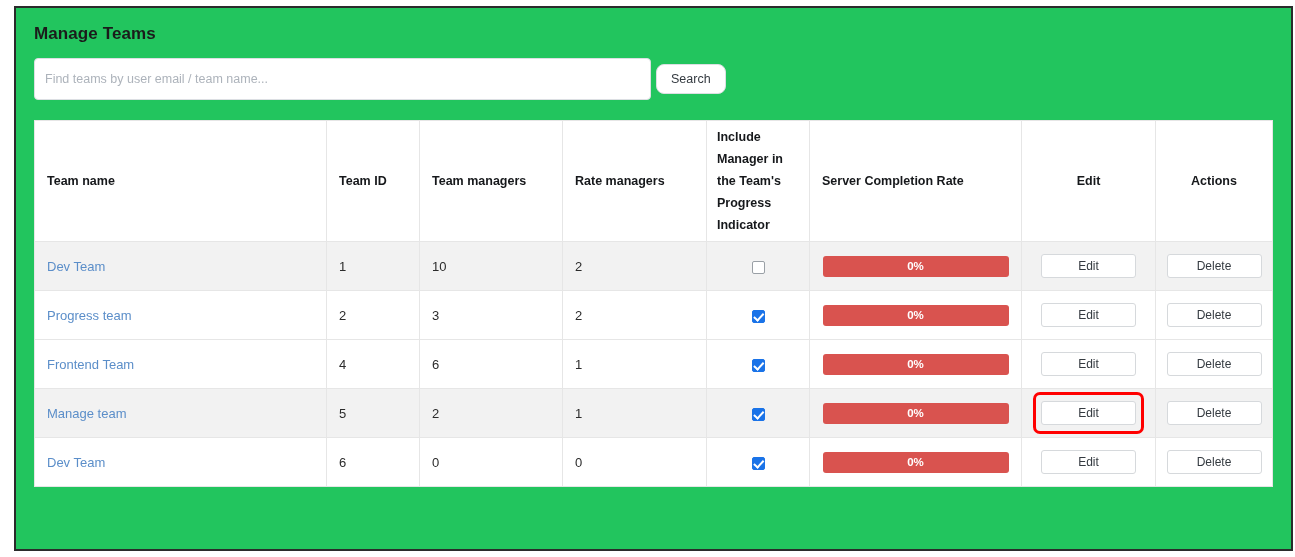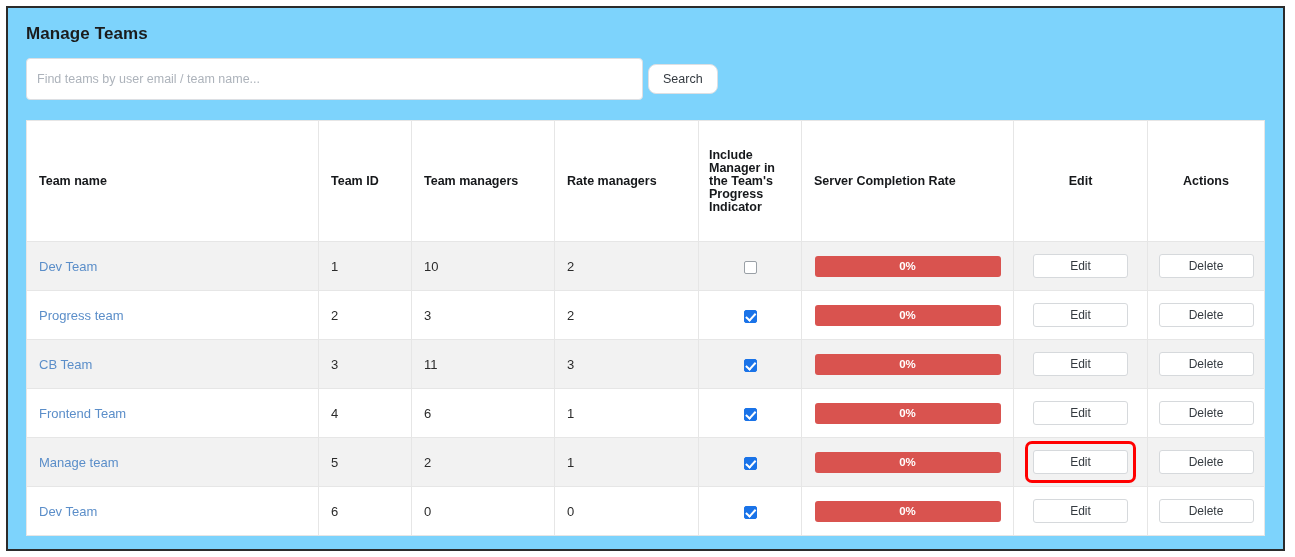--- a/index.html
+++ b/index.html
@@ -11,27 +11,27 @@
     width: 1295px;
     height: 557px;
     overflow: hidden;
     font-family: "Liberation Sans", sans-serif;
     color: #212529;
   }
 
   
   .window-frame {
     position: absolute;
-    left: 6px;
+    left: 14px;
     top: 6px;
     width: 1279px;
     height: 545px;
     box-sizing: border-box;
     border: 2px solid #2b2b2b;
-    background: #7dd3fc;
+    background: #22c55e;
     overflow: hidden;
     padding-left: 29px;
   }
 
   .page-inner {
     position: absolute;
     left: 0;
     top: 0;
     width: 1275px;
   }
@@ -103,21 +103,21 @@
   thead th {
     background: #ffffff;
     font-weight: bold;
     font-size: 12.5px;
     color: #16181b;
     height: 120px;
     padding: 0 12px;
     text-align: left;
   }
   th.th-center { text-align: center; }
-  th.th-narrow-wrap { padding: 0 10px; line-height: 13px; }
+  th.th-narrow-wrap { padding: 0 10px; line-height: 22px; }
 
   
   .col-name      { width: 292px; }
   .col-id        { width: 93px;  }
   .col-members   { width: 143px; }
   .col-managers  { width: 144px; }
   .col-include   { width: 103px; }
   .col-rate      { width: 212px; }
   .col-edit      { width: 134px; }
   .col-actions   { width: 117px; }
@@ -281,34 +281,20 @@
               <td>2</td>
               <td class="cell-center"><span class="chk checked"></span></td>
               <td class="cell-center">
                 <div class="progress-outer" style="background: rgb(217, 83, 79);">
                   <span class="progress-label">0%</span>
                 </div>
               </td>
               <td class="cell-center"><span class="btn-holder"><button class="row-btn">Edit</button></span></td>
               <td class="cell-center"><button class="row-btn">Delete</button></td>
             </tr>
-            <tr class="odd">
-              <td><a class="team-link">CB Team</a></td>
-              <td>3</td>
-              <td>11</td>
-              <td>3</td>
-              <td class="cell-center"><span class="chk checked"></span></td>
-              <td class="cell-center">
-                <div class="progress-outer" style="background: rgb(217, 83, 79);">
-                  <span class="progress-label">0%</span>
-                </div>
-              </td>
-              <td class="cell-center"><span class="btn-holder"><button class="row-btn">Edit</button></span></td>
-              <td class="cell-center"><button class="row-btn">Delete</button></td>
-            </tr>
             <tr class="even">
               <td><a class="team-link">Frontend Team</a></td>
               <td>4</td>
               <td>6</td>
               <td>1</td>
               <td class="cell-center"><span class="chk checked"></span></td>
               <td class="cell-center">
                 <div class="progress-outer" style="background: rgb(217, 83, 79);">
                   <span class="progress-label">0%</span>
                 </div>

